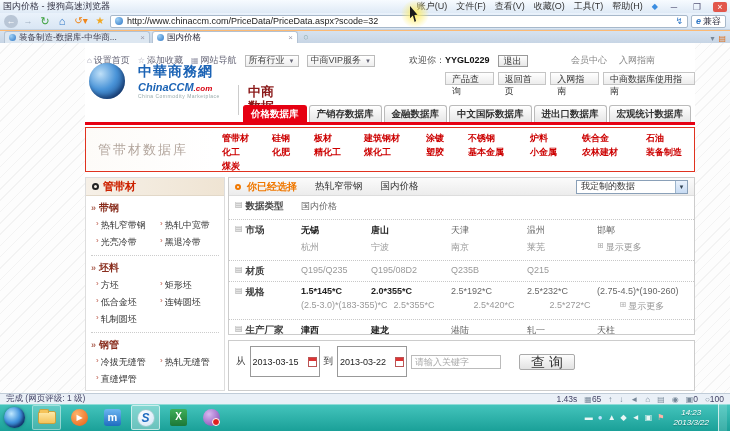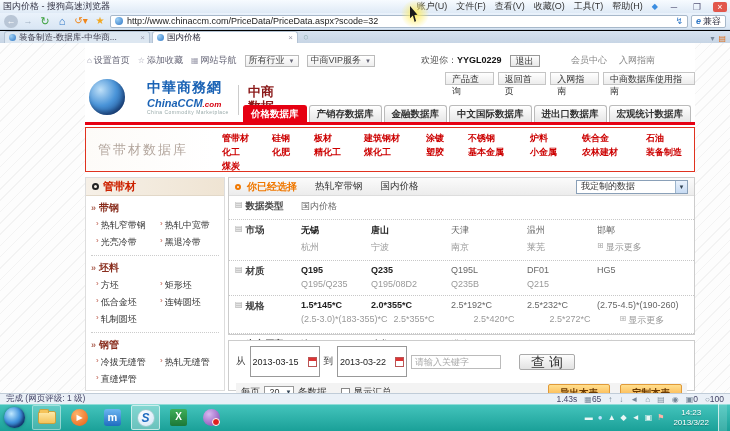--- a/index.html
+++ b/index.html
@@ -1,18 +1,18 @@
 <!DOCTYPE html>
 <html><head>
 <meta charset="utf-8">
 <style>
   * { margin:0; padding:0; box-sizing:border-box; }
   html,body { width:730px; height:431px; overflow:hidden; }
   body { font-family:"Liberation Sans","DejaVu Sans",sans-serif; background:#fff; }
-  #screen { position:relative; width:730px; height:431px; overflow:hidden; background:#000000; }
+  #screen { position:relative; width:730px; height:431px; overflow:hidden; background:#fdba74; }
 
   
   .titlebar { position:absolute; top:0; left:0; right:0; height:13px;
     background:linear-gradient(#f7fbff,#dfeaf6); display:flex; align-items:center;
     padding:0 3px; font-size:9px; color:#445; }
   .win-title { color:#334; }
   .menus { margin-left:auto; display:flex; align-items:center; gap:9px; color:#333; }
   .menus .mi { cursor:default; }
   .winbtn { width:14px; text-align:center; color:#557; font-size:9px; }
   .winbtn.close { background:#e2574c; color:#fff; border-radius:2px; }
@@ -60,31 +60,31 @@
     background:repeating-linear-gradient(135deg,#fdfdfd 0 7px,#f3f3f3 7px 8px); }
   .content { position:absolute; left:85px; width:610px; top:0; bottom:0; background:#fff; }
 
   .util-row { position:absolute; top:10px; left:0; right:0; height:15px; display:flex;
     align-items:center; gap:8px; font-size:9px; color:#667; padding:0 2px; }
   .util-item { display:flex; align-items:center; gap:2px; }
   .util-ic { color:#99a; font-size:8px; }
   .mini-select { border:1px solid #bbb; background:linear-gradient(#fff,#eee); height:12px;
     display:flex; align-items:center; gap:4px; padding:0 3px; color:#444; }
   .mini-select .ar { font-size:6px; color:#667; }
-  .welcome { margin-left:38px; color:#555; }
+  .welcome { margin-left:26px; color:#555; }
   .welcome b { color:#111; }
   .logout-btn { border:1px solid #999; background:linear-gradient(#fdfdfd,#e8e8e8);
     height:12px; line-height:11px; padding:0 5px; color:#333; }
   .util-right { margin-left:auto; margin-right:38px; display:flex; gap:12px; color:#888; }
 
   .quick-links { position:absolute; top:29px; left:360px; display:flex; gap:4px; }
   .qbtn { border:1px solid #c5c5c5; background:linear-gradient(#fff,#ececec); height:13px;
     line-height:12px; padding:0 6px; font-size:9px; color:#333; }
 
-  .logo { position:absolute; left:4px; top:36px; display:flex; gap:22px; align-items:flex-start; }
+  .logo { position:absolute; left:4px; top:20px; display:flex; gap:13px; align-items:flex-start; }
   .logo-globe { width:36px; height:36px; border-radius:50%;
     background:radial-gradient(circle at 32% 30%, #bfe0f8, #4a94d8 45%, #1b4e90 85%);
     box-shadow:inset -2px -3px 4px rgba(0,0,30,.35); }
   .logo-txt .cn { font-size:14px; font-weight:bold; color:#1b63b5; letter-spacing:1px; }
   .logo-txt .en { font-size:11px; font-weight:bold; font-style:italic; color:#1b63b5; }
   .logo-txt .en i { color:#d7000f; font-size:8px; }
   .logo-txt .sub { font-size:5px; color:#9aa; letter-spacing:.5px; }
   .product-name { position:absolute; left:153px; top:42px; border-left:1px solid #ccc;
     padding-left:9px; font-size:13px; font-weight:bold; color:#8b1a1a; line-height:1.15;
     width:46px; }
@@ -209,21 +209,21 @@
     color:#fff; font-size:10px; font-weight:bold; text-align:center; line-height:16px; }
   .ic-globe2 { width:17px; height:17px; border-radius:50%; background:radial-gradient(circle at 35% 30%,#d9b8f0,#7c3fb0);
     position:relative; }
   .ic-globe2::after { content:""; position:absolute; right:0; bottom:0; width:6px; height:6px;
     border-radius:50%; background:#e02020; border:1px solid #fff; }
   .tray { margin-left:auto; display:flex; align-items:center; gap:5px; padding-right:3px; }
   .tray .tic { color:#eaf6f5; font-size:8px; }
   .tray .tic.blue { color:#bfe2ff; }
   .tray .tic.red { color:#ffb3a7; }
   .clock { text-align:center; color:#fff; font-size:8px; line-height:1.25; padding:0 4px;
-    text-shadow:0 1px 1px rgba(0,0,0,.3); }
+    text-shadow:0 1px 1px rgba(0,0,0,.3);font-style:italic; }
   .show-desktop { width:9px; height:27px; border-left:1px solid rgba(255,255,255,.7);
     background:rgba(255,255,255,.15); }
 
   
   .cursor { position:absolute; left:401px; top:0px; width:28px; height:28px; border-radius:50%;
     background:radial-gradient(rgba(255,236,90,.95), rgba(255,236,90,0) 72%); pointer-events:none; }
   .cursor .arrow { position:absolute; left:9px; top:6px; width:11px; height:16px; background:#1a1a1a;
     clip-path:polygon(0 0, 0 76%, 26% 60%, 42% 100%, 55% 93%, 40% 56%, 68% 54%); }
 </style>
 </head>
@@ -500,27 +500,20 @@
             </div>
           </div>
 
           <div class="frow">
             <span class="flabel">
                 <span class="gic">▤</span>
                 <span>材质</span>
               </span>
             <div class="fvals">
               <div class="vrow">
-                <span class="cell sel">Q195</span>
-                <span class="cell sel">Q235</span>
-                <span class="cell mid">Q195L</span>
-                <span class="cell mid">DF01</span>
-                <span class="cell mid">HG5</span>
-              </div>
-              <div class="vrow">
                 <span class="cell">Q195/Q235</span>
                 <span class="cell">Q195/08D2</span>
                 <span class="cell">Q235B</span>
                 <span class="cell">Q215</span>
               </div>
             </div>
           </div>
 
           <div class="frow">
             <span class="flabel">
@@ -582,34 +575,20 @@
               <span class="dv">2013-03-15</span>
               <span class="cal-ic"></span>
               </span>
             <span>到</span>
             <span class="datebox">
               <span class="dv">2013-03-22</span>
               <span class="cal-ic"></span>
               </span>
             <input class="kw-input" placeholder="请输入关键字" style="">
             <span class="search-btn">查 询</span>
-          </div>
-          <div class="q2">
-            <span>每页</span>
-            <span class="pp-select">
-              <span class="txt">20</span>
-              <span class="arrow">▼</span>
-              </span>
-            <span>条数据</span>
-            <span class="chk"></span>
-            <span>显示汇总</span>
-            <span class="q2-right">
-              <span class="obtn">导出本表</span>
-              <span class="obtn">定制本表</span>
-            </span>
           </div>
         </div>
 
       </div>
     </div>
   </div>
 
   <div class="statusbar">
     <span>完成 (网页评级: 1 级)</span>
     <span class="sb-right">

